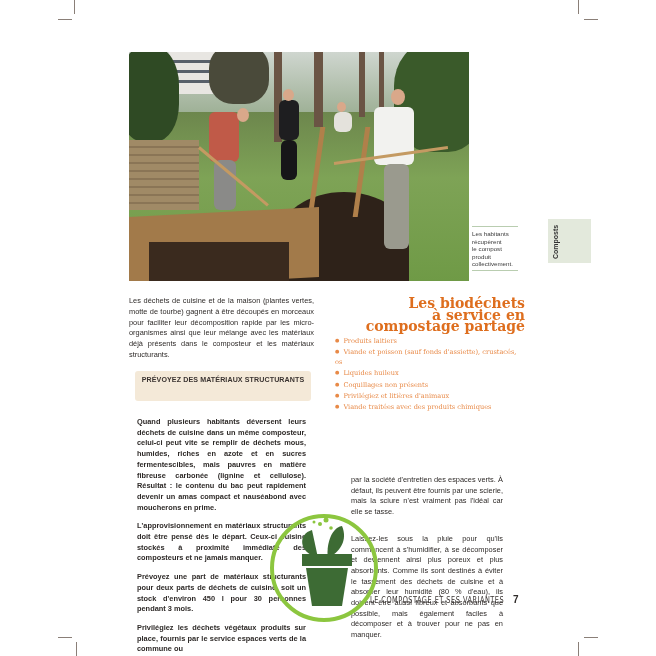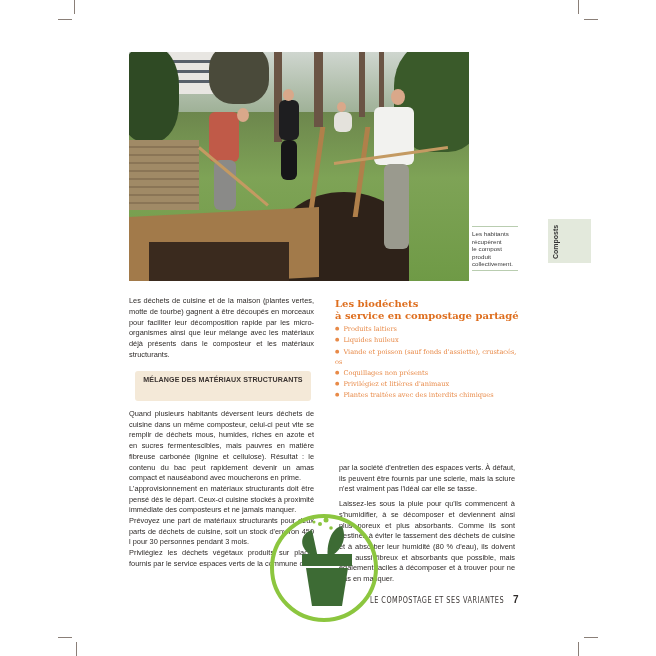--- a/index.html
+++ b/index.html
@@ -44,30 +44,30 @@
   }
   .box-title {
     position: absolute; left: 135px; top: 371px; width: 176px; height: 30px; background: #f4e9d8; border-radius: 3px;
     text-align: center; font-size: 7.1px; font-weight: bold; line-height: 10.5px; padding-top: 4px; box-sizing: border-box;
     color: #3a3330; letter-spacing: 0.1px;
   }
   .body-left {
     position: absolute; left: 129px; top: 409px; width: 185px;
     font-size: 7.4px; line-height: 10.7px; color: #2e2a28; text-align: justify;
   }
-  .body-left p { margin: 0; }
+  .body-left p { margin: 8px; font-weight: bold; }
   .body-right {
     position: absolute; left: 335px; top: 459px; width: 184px;
     font-size: 7.4px; line-height: 10.7px; color: #2e2a28; text-align: justify;
   }
-  .body-right p { margin: 4px; }
+  .body-right p { margin: 16px; }
   .bio {
     position: absolute; left: 335px; top: 298px; width: 190px; font-family: "DejaVu Serif", serif; color: #e07a2e;
   }
-  .bio h3 { margin: 0; font-size: 10px; line-height: 11.6px; font-weight: bold; color: #de6e1e; }
+  .bio h3 { margin: 0; font-size: 14px; line-height: 11.6px; font-weight: bold; color: #de6e1e; text-align: right; }
   .bio ul { list-style: none; margin: 2px 0 11px; padding: 0; font-size: 6.6px; line-height: 10.2px; color: #e88a48; }
   .bio li::before { content: "\25CF"; font-size: 5px; margin-right: 4px; vertical-align: 1px; }
   .footer-title {
     position: absolute; left: 370px; top: 596px; font-size: 8px; letter-spacing: 0.6px; color: #3a3533;
     font-family: "DejaVu Sans", sans-serif; transform: scaleX(0.82); transform-origin: left center;
   }
   .page-num { position: absolute; left: 513px; top: 594px; font-size: 10px; font-weight: bold; color: #2e2a28; }
   .badge { position: absolute; left: 268px; top: 512px; width: 112px; height: 112px; }
 </style>
 </head>
@@ -124,42 +124,42 @@
   <div>collectivement.</div>
 </div>
 
 <div class="side-tab">
   <span>Composts</span>
 </div>
 
 <div class="intro">Les déchets de cuisine et de la maison (plantes vertes, motte de tourbe) gagnent à être découpés en morceaux pour faciliter leur décomposition rapide par les micro-organismes ainsi que leur mélange avec les matériaux déjà présents dans le composteur et les matériaux structurants.</div>
 
 <div class="box-title">
-  <div>MÉLANGE DES MATÉRIAUX STRUCTURANTS</div>
+  <div>PRÉVOYEZ DES MATÉRIAUX STRUCTURANTS</div>
 </div>
 
 <div class="body-left">
   <p>Quand plusieurs habitants déversent leurs déchets de cuisine dans un même composteur, celui-ci peut vite se remplir de déchets mous, humides, riches en azote et en sucres fermentescibles, mais pauvres en matière fibreuse carbonée (lignine et cellulose). Résultat : le contenu du bac peut rapidement devenir un amas compact et nauséabond avec moucherons en prime.</p>
   <p>L'approvisionnement en matériaux structurants doit être pensé dès le départ. Ceux-ci cuisine stockés à proximité immédiate des composteurs et ne jamais manquer.</p>
   <p>Prévoyez une part de matériaux structurants pour deux parts de déchets de cuisine, soit un stock d'environ 450 l pour 30 personnes pendant 3 mois.</p>
   <p>Privilégiez les déchets végétaux produits sur place, fournis par le service espaces verts de la commune ou</p>
 </div>
 
 <div class="bio">
   <h3>
     <span>Les biodéchets</span><br>
     <span>à service en compostage partagé</span>
   </h3>
   <ul>
     <li>Produits laitiers</li>
+    <li>Viande et poisson (sauf fonds d'assiette), crustacés, os</li>
     <li>Liquides huileux</li>
-    <li>Viande et poisson (sauf fonds d'assiette), crustacés, os</li>
     <li>Coquillages non présents</li>
     <li>Privilégiez et litières d'animaux</li>
-    <li>Plantes traitées avec des interdits chimiques</li>
+    <li>Viande traitées avec des produits chimiques</li>
   </ul>
 </div>
 
 <div class="body-right">
   <p>par la société d'entretien des espaces verts. À défaut, ils peuvent être fournis par une scierie, mais la sciure n'est vraiment pas l'idéal car elle se tasse.</p>
   <p>Laissez-les sous la pluie pour qu'ils commencent à s'humidifier, à se décomposer et deviennent ainsi plus poreux et plus absorbants. Comme ils sont destinés à éviter le tassement des déchets de cuisine et à absorber leur humidité (80 % d'eau), ils doivent être aussi fibreux et absorbants que possible, mais également faciles à décomposer et à trouver pour ne pas en manquer.</p>
 </div>
 
 <div class="footer-title">LE COMPOSTAGE ET SES VARIANTES</div>
 <div class="page-num">7</div>

